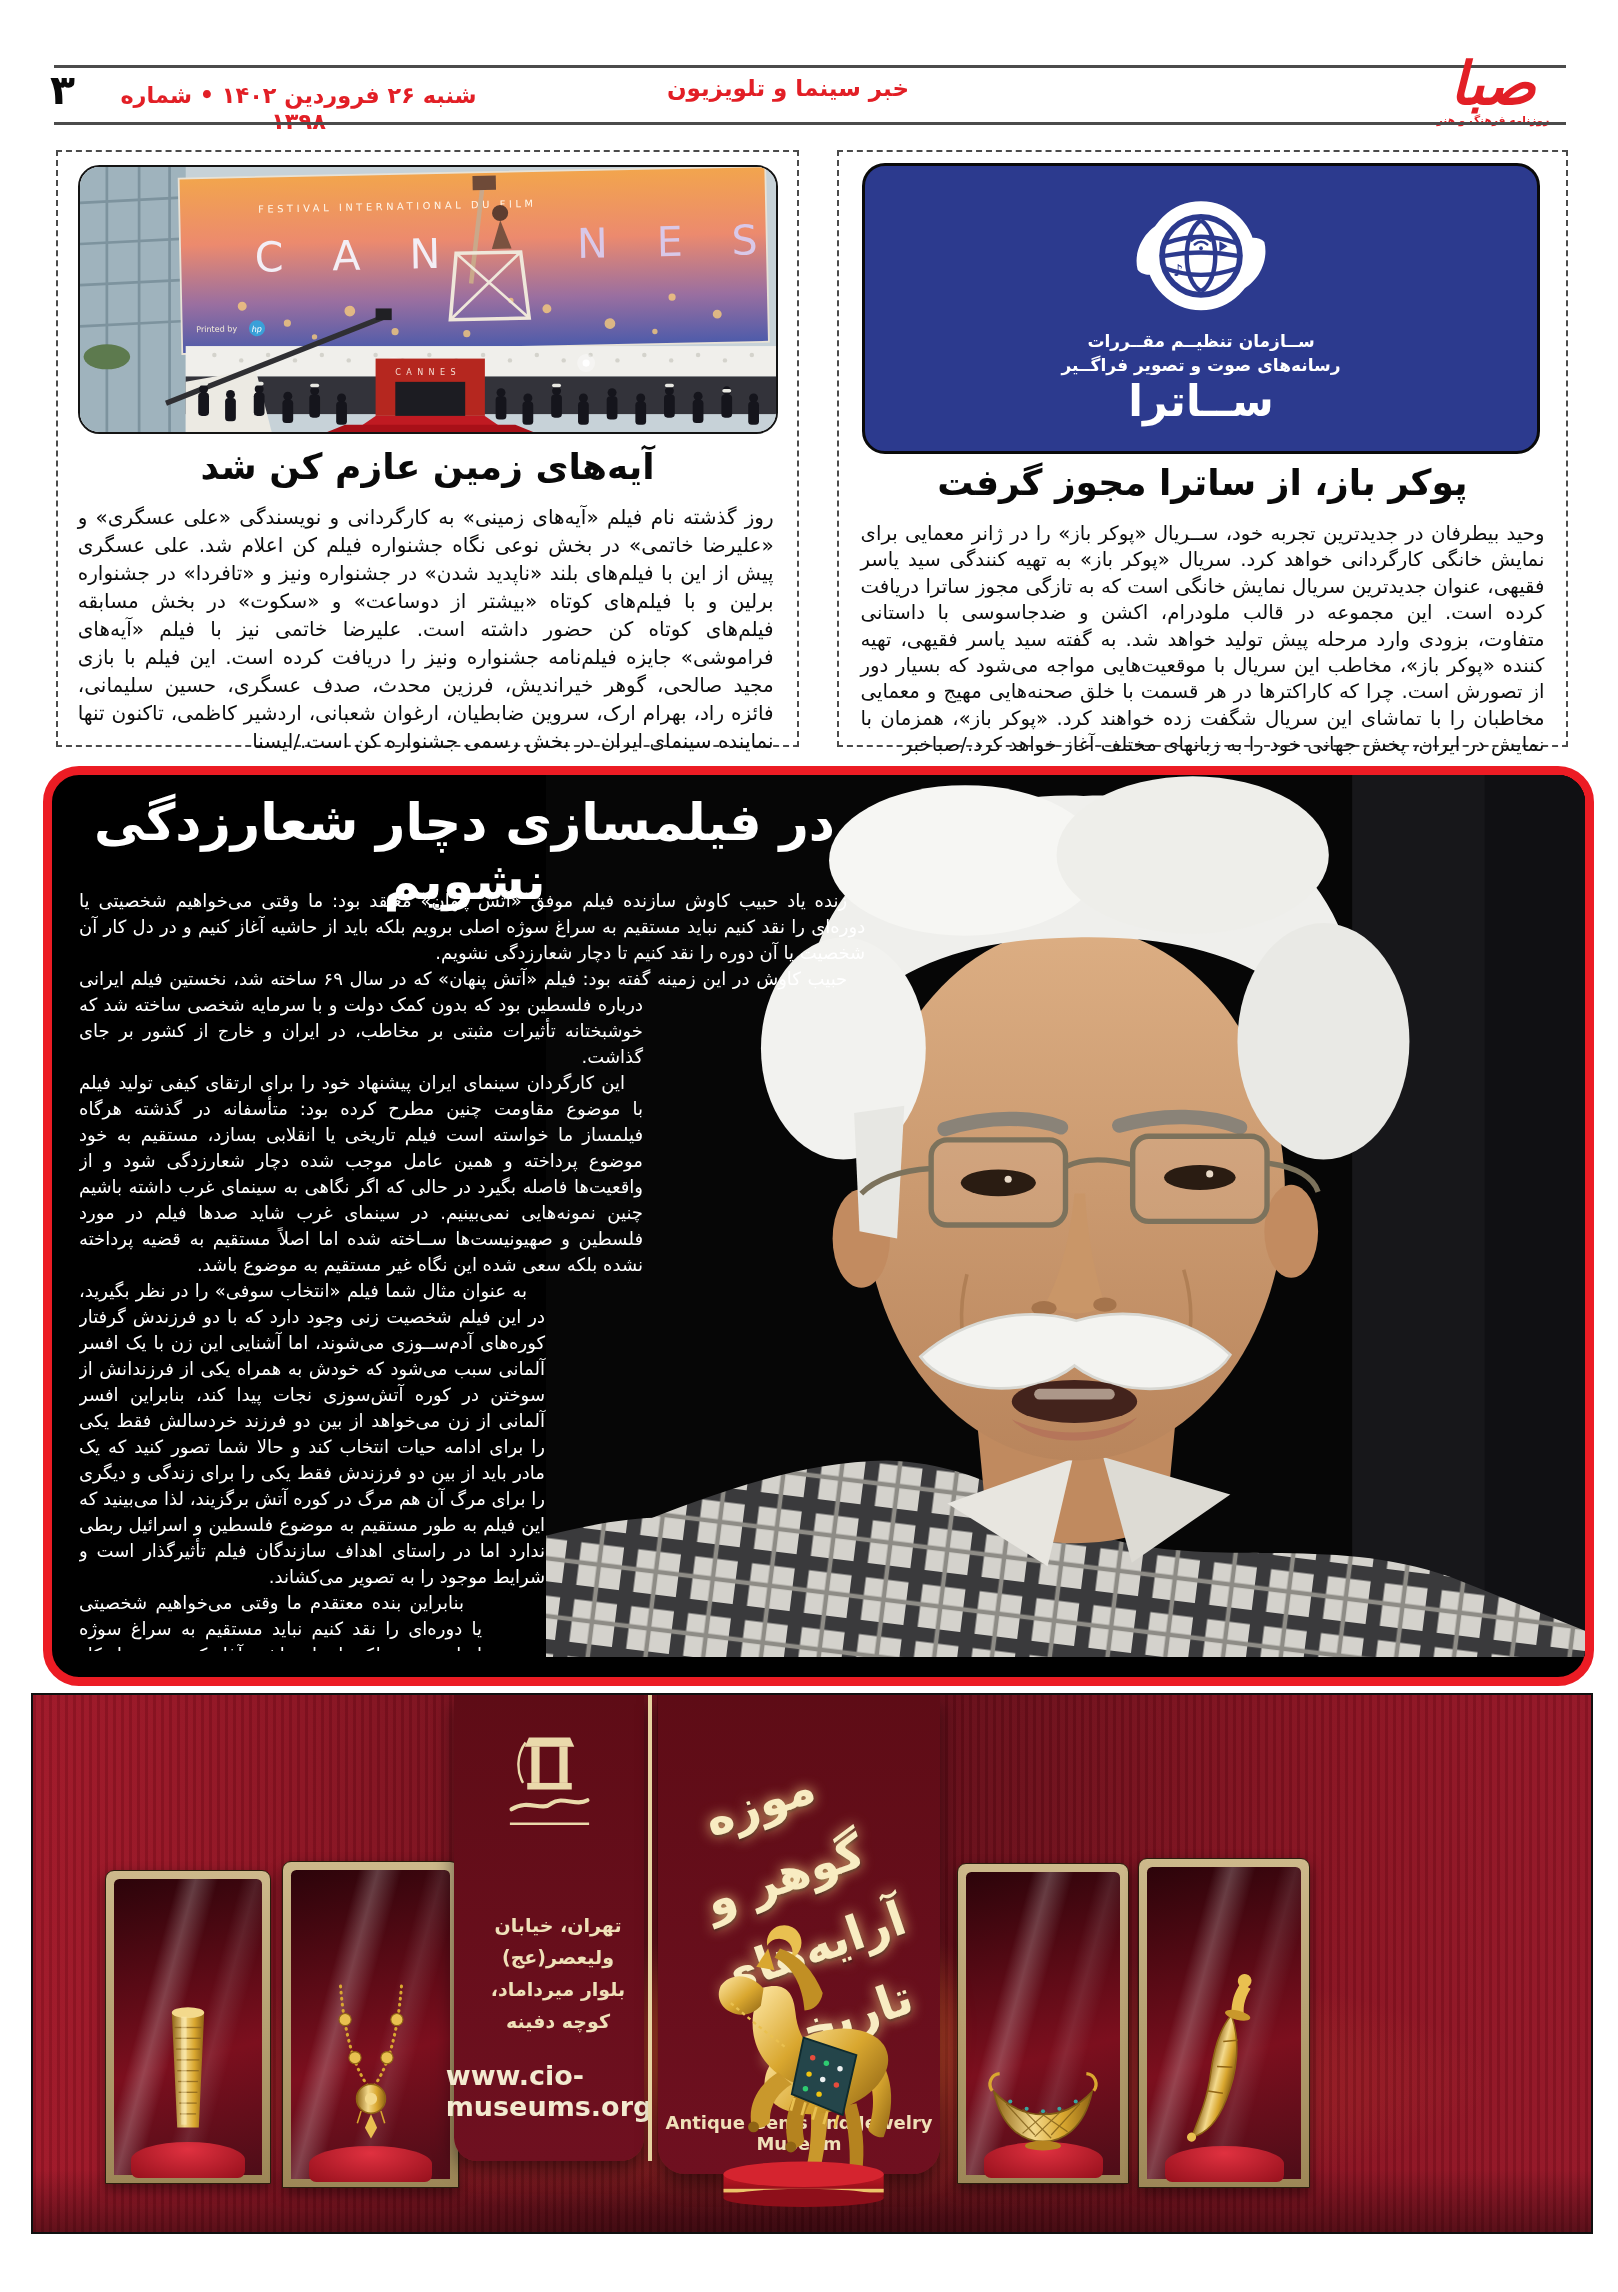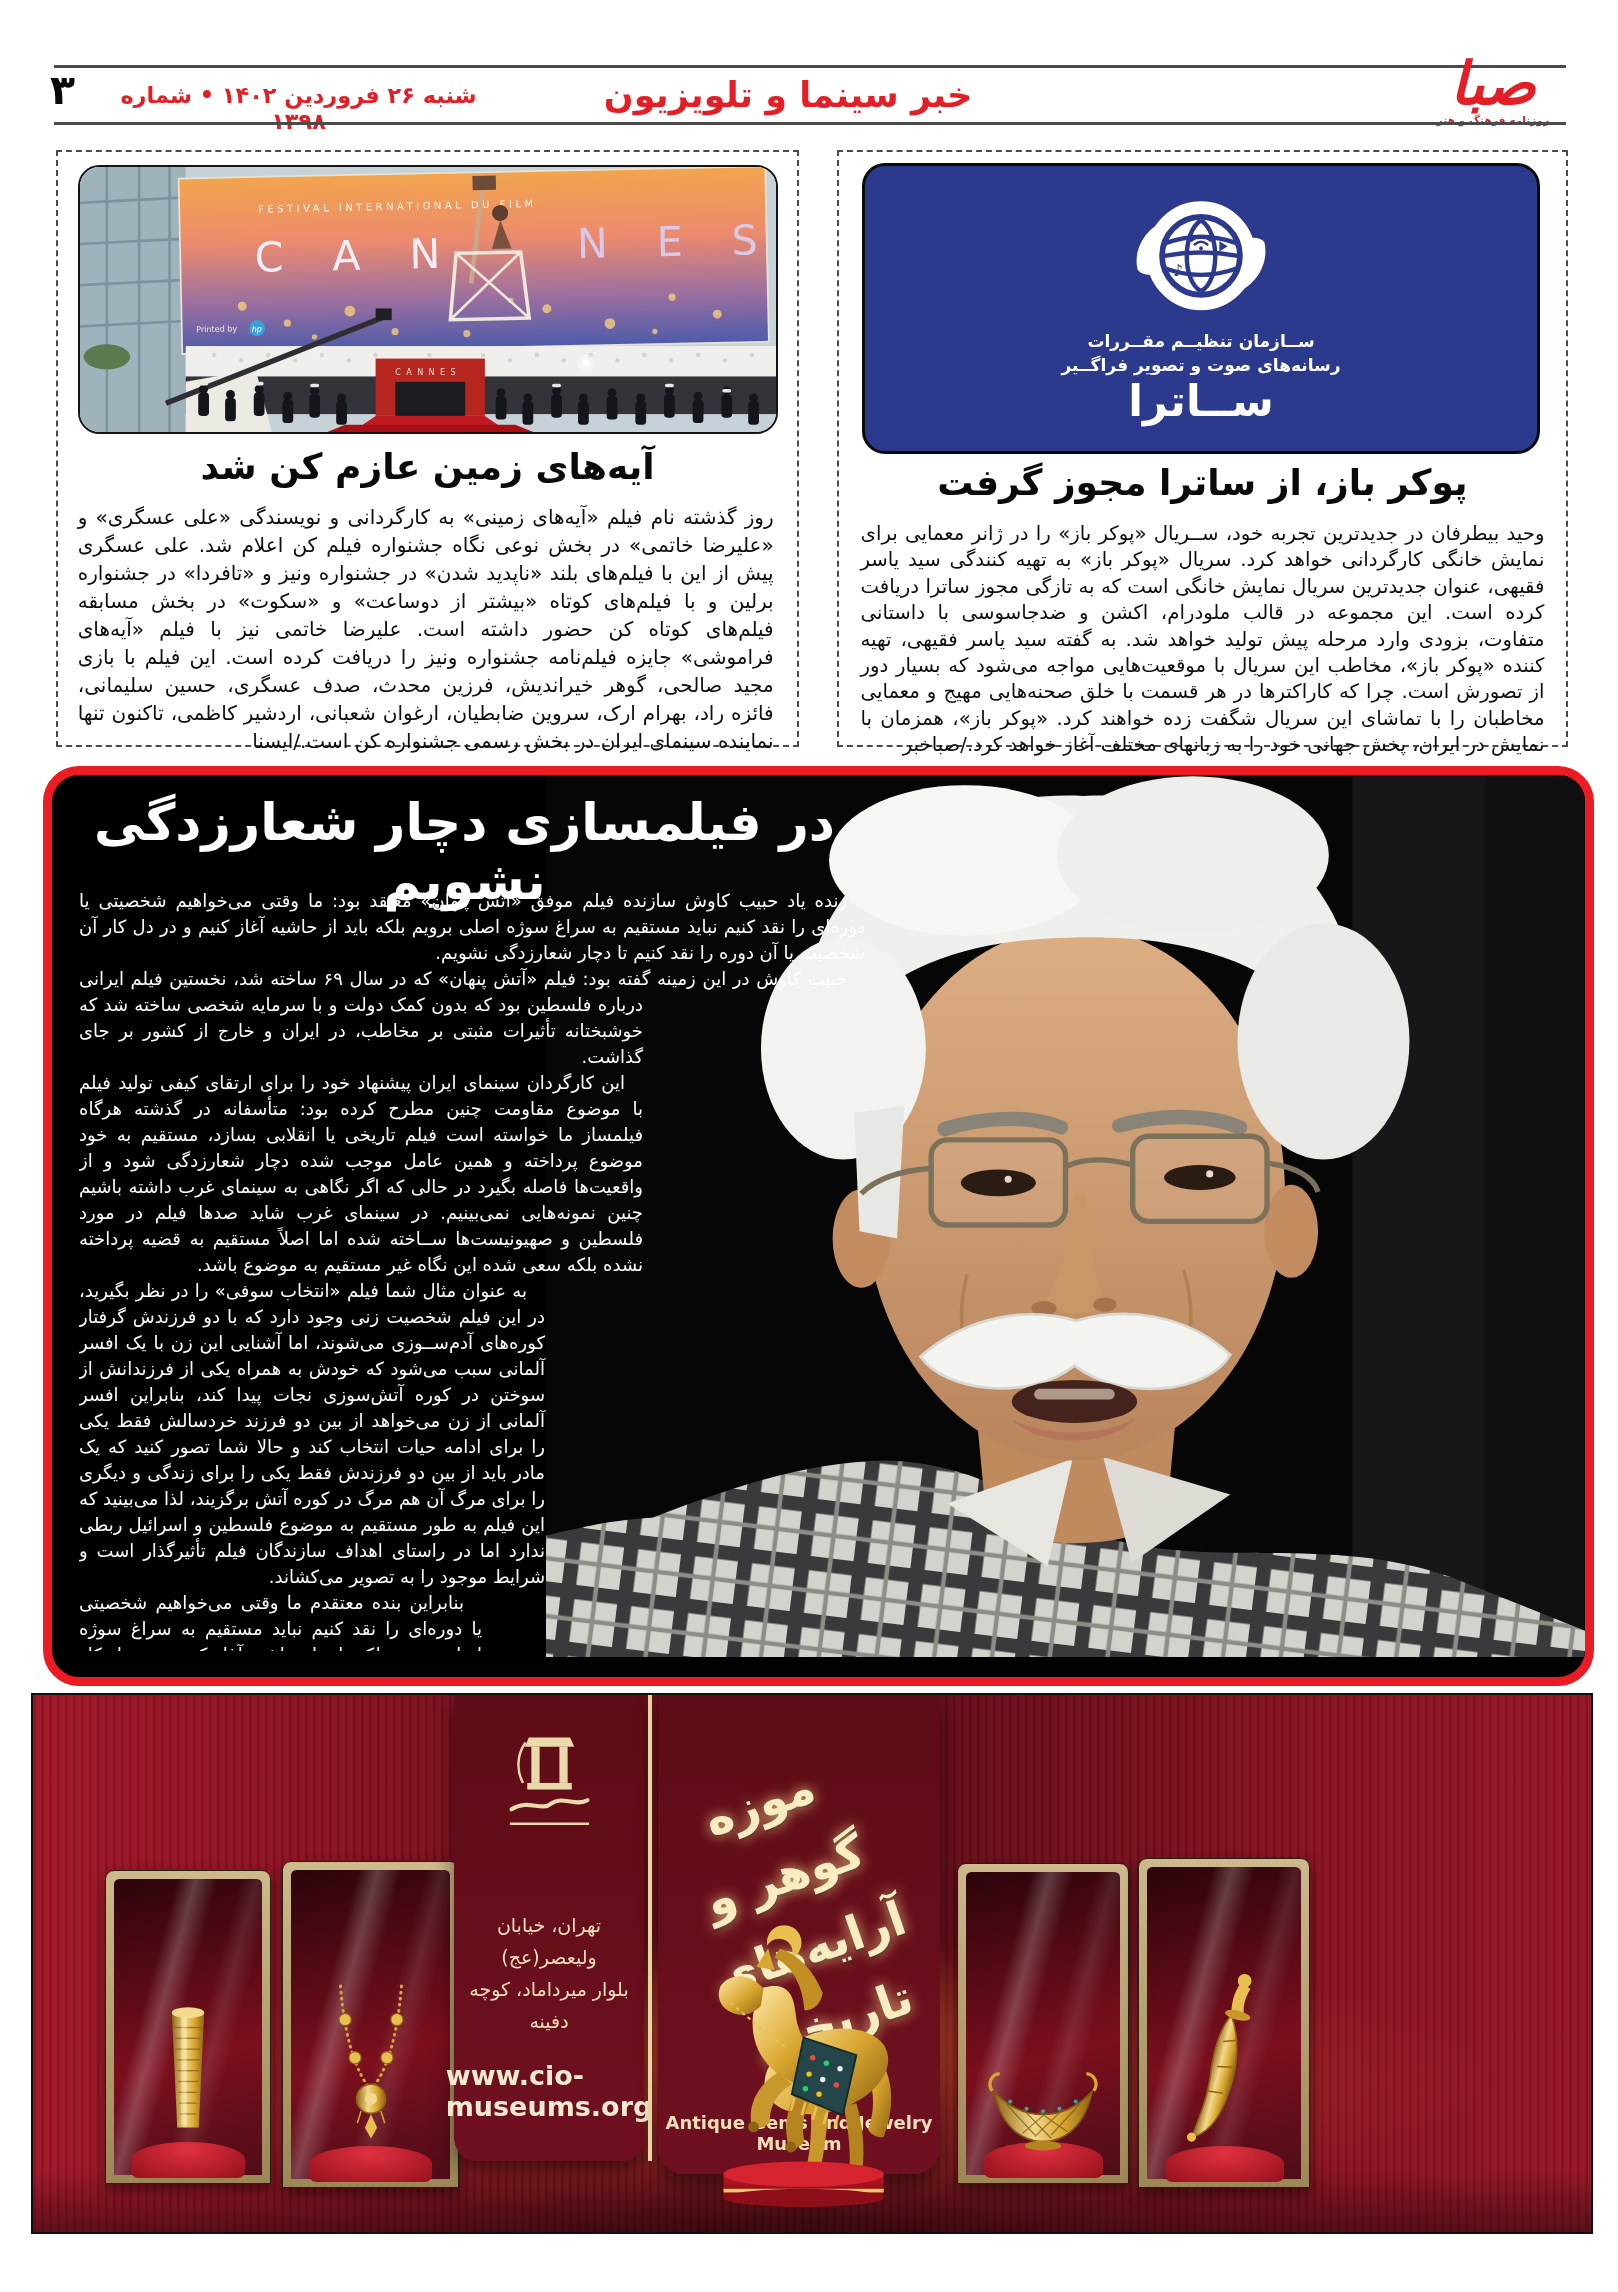--- a/index.html
+++ b/index.html
@@ -3,21 +3,21 @@
 <meta charset="utf-8">
 <style>
   html,body{margin:0;padding:0;background:#e9e9e9;}
   .page{position:relative;width:1618px;height:2293px;background:#ffffff;overflow:hidden;
         font-family:"DejaVu Sans",sans-serif;}
   
   .rule{position:absolute;left:54px;width:1512px;height:2.7px;background:#4b4b4b;}
   .page-num{position:absolute;left:50px;top:66px;font-size:41px;font-weight:bold;color:#0a0a0a;}
   .hdr-date{position:absolute;left:106px;top:82px;width:385px;font-size:22.4px;font-weight:bold;
             color:#e21f26;direction:rtl;text-align:center;}
-  .hdr-section{position:absolute;left:555px;top:75px;width:466px;font-size:35px;font-weight:bold;
+  .hdr-section{position:absolute;left:555px;top:75px;width:466px;font-size:23px;font-weight:bold;
             color:#e21f26;direction:rtl;text-align:center;}
   .hdr-logo{position:absolute;left:1417px;top:56px;width:152px;text-align:center;color:#e21f26;}
   .hdr-logo .mark{font-size:59px;font-weight:bold;font-style:italic;line-height:56px;letter-spacing:-1.8px;}
   .hdr-logo .tag{font-size:10.7px;font-weight:bold;margin-top:1.8px;}
   
   .newsbox{position:absolute;top:150px;height:593px;border:2.7px dashed #4a4a4a;background:#fff;}
   .box-left{left:56px;width:739px;}
   .box-right{left:837px;width:727px;}
   .news-headline{position:absolute;left:27px;right:27px;text-align:center;font-weight:bold;
         font-size:36px;color:#0a0a0a;direction:rtl;}
@@ -64,21 +64,21 @@
                  transparent 56%,rgba(255,255,255,.10) 63%,transparent 72%);}
   .cushion{position:absolute;left:15%;bottom:5.4px;width:70%;height:36px;
       background:radial-gradient(ellipse at 50% 20%,#e03140,#96101c);border-radius:50% 50% 7.2px 7.2px;}
   .artifact{position:absolute;left:50%;bottom:30px;transform:translateX(-50%);}
   .ad-panel{position:absolute;top:0;background:linear-gradient(#5e0c16,#6f1020);z-index:3;
       box-shadow:0 9px 19.7px rgba(0,0,0,.5);}
   .panel-address{left:421px;width:190px;height:466px;border-radius:0 0 23px 23px;
       display:flex;flex-direction:column;align-items:center;}
   .panel-title{left:625px;width:282px;height:479px;border-radius:0 0 27px 27px;overflow:hidden;}
   .ad-divider{position:absolute;left:615px;top:0;width:3.6px;height:466px;background:#e6d3a0;z-index:4;}
-  .addr{direction:rtl;color:#efe0b8;font-size:19px;font-weight:normal;line-height:32px;text-align:center;}
+  .addr{direction:rtl;color:#efe0b8;font-size:19px;font-weight:bold;line-height:32px;text-align:center;padding-left:18px;}
   .website{direction:ltr;color:#f3ead0;font-size:27px;font-weight:bold;margin-top:23px;}
   .fa-title{position:absolute;left:27px;top:63px;width:224px;transform:rotate(-19deg);
       direction:rtl;text-align:center;font-size:47px;font-weight:bold;line-height:77px;color:#f8ecc2;
       text-shadow:0 0 14.3px rgba(255,220,140,.85),0 1.8px 2.7px rgba(0,0,0,.6);}
   .en-title{position:absolute;left:0;bottom:19.7px;width:100%;text-align:center;direction:ltr;
       color:#efe0b8;font-size:18px;font-weight:bold;}
   .glow-ring{position:absolute;left:631px;top:199px;width:260px;height:260px;border-radius:50%;
       border:5.4px solid rgba(255,150,80,.9);box-shadow:0 0 30px 7.2px rgba(255,120,50,.55),
       inset 0 0 21.5px rgba(255,140,70,.5);z-index:2;}
   .horse-wrap{position:absolute;left:643px;top:208px;z-index:3;}

